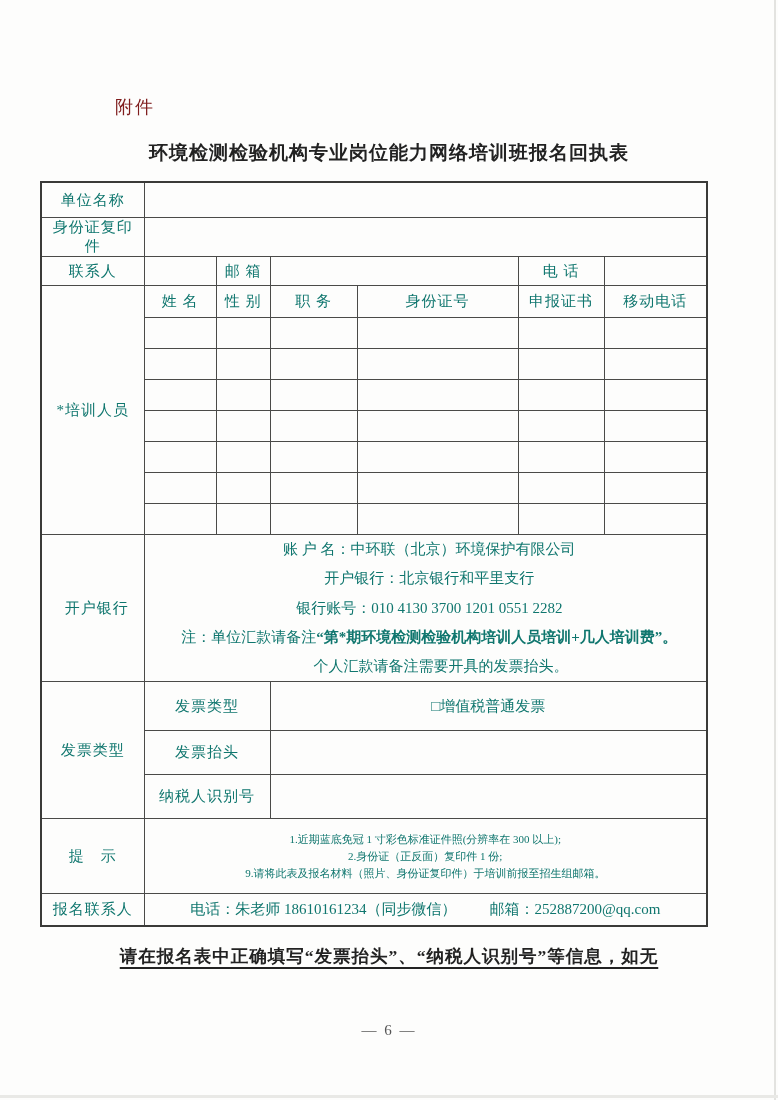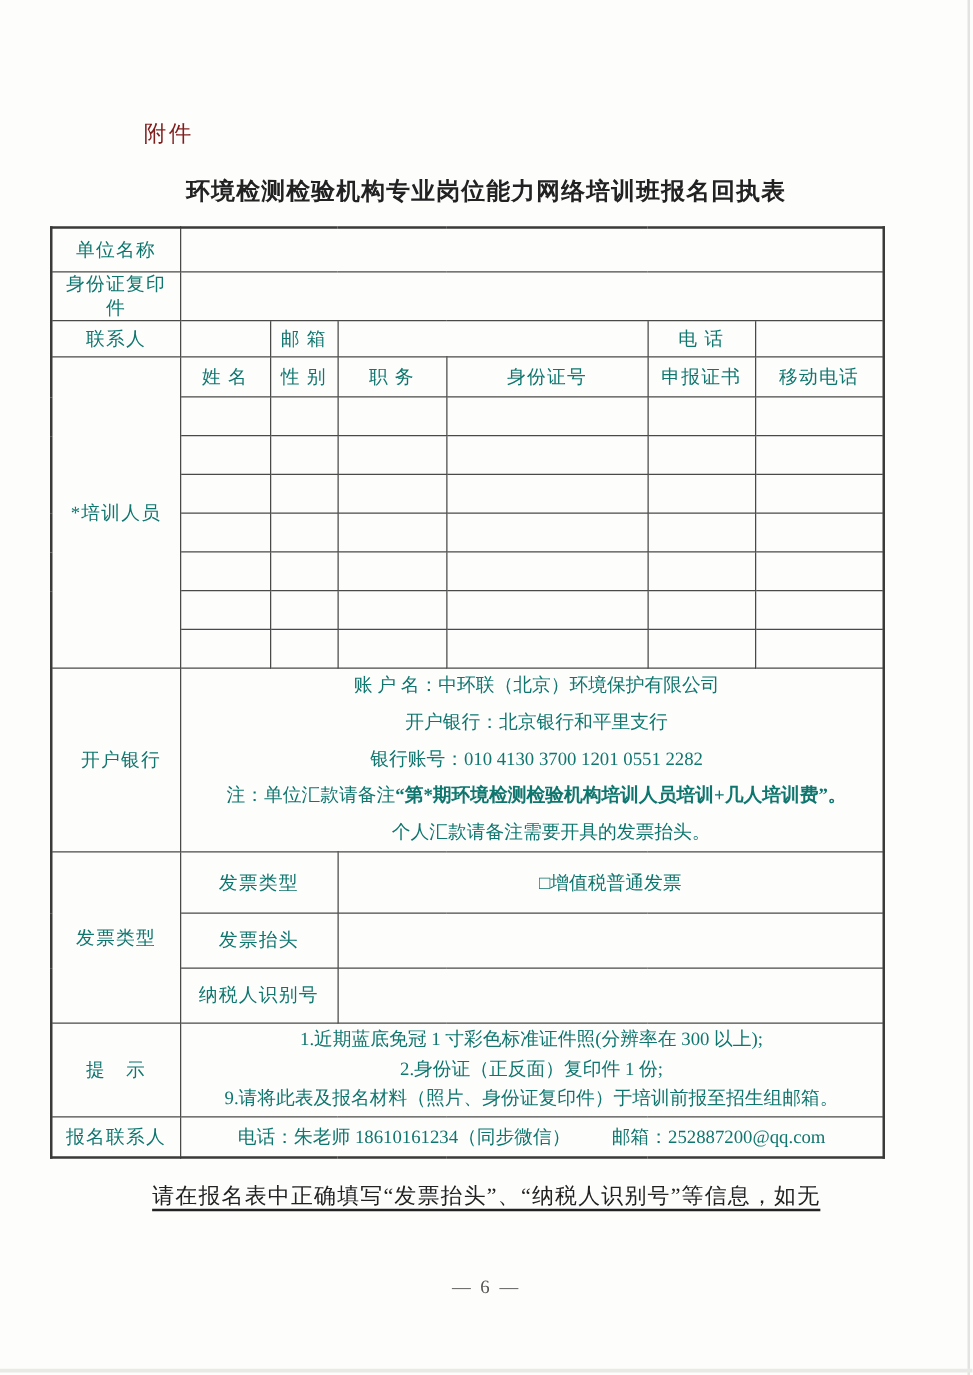--- a/index.html
+++ b/index.html
@@ -49,27 +49,27 @@
   tr.r-tips td{height:74px;}
   tr.r-regcontact td{height:31px;}
 
   td.lbl{letter-spacing:1px;}
   td.content-left{
     text-align:left;vertical-align:middle;padding:4px 8px 4px 10px;
   }
   .remit-line{line-height:1.95;font-size:15px;white-space:nowrap;}
   .remit-note-bold{font-weight:bold;}
   .remit-cont{padding-left:1.55em;}
-  .tips-line{line-height:1.55;font-size:15px;white-space:nowrap;}
+  .tips-line{line-height:1.55;font-size:11px;white-space:nowrap;}
   .reg-line{font-size:15px;white-space:nowrap;margin-top:12px;}
   .reg-email{margin-left:2.2em;}
 
   .footer-note{
     position:absolute;left:0;top:933px;width:778px;
-    text-align:center;font-weight:normal;font-size:17.5px;color:#222;
+    text-align:center;font-weight:bold;font-size:17.5px;color:#222;
     line-height:2.65;letter-spacing:1px;
   }
   .footer-note .u{
     text-decoration:underline;
     text-underline-offset:5px;
     text-decoration-thickness:1.5px;
   }
   .page-number{
     position:absolute;left:0;top:1022px;width:778px;
     text-align:center;font-size:15px;color:#555;letter-spacing:2px;

